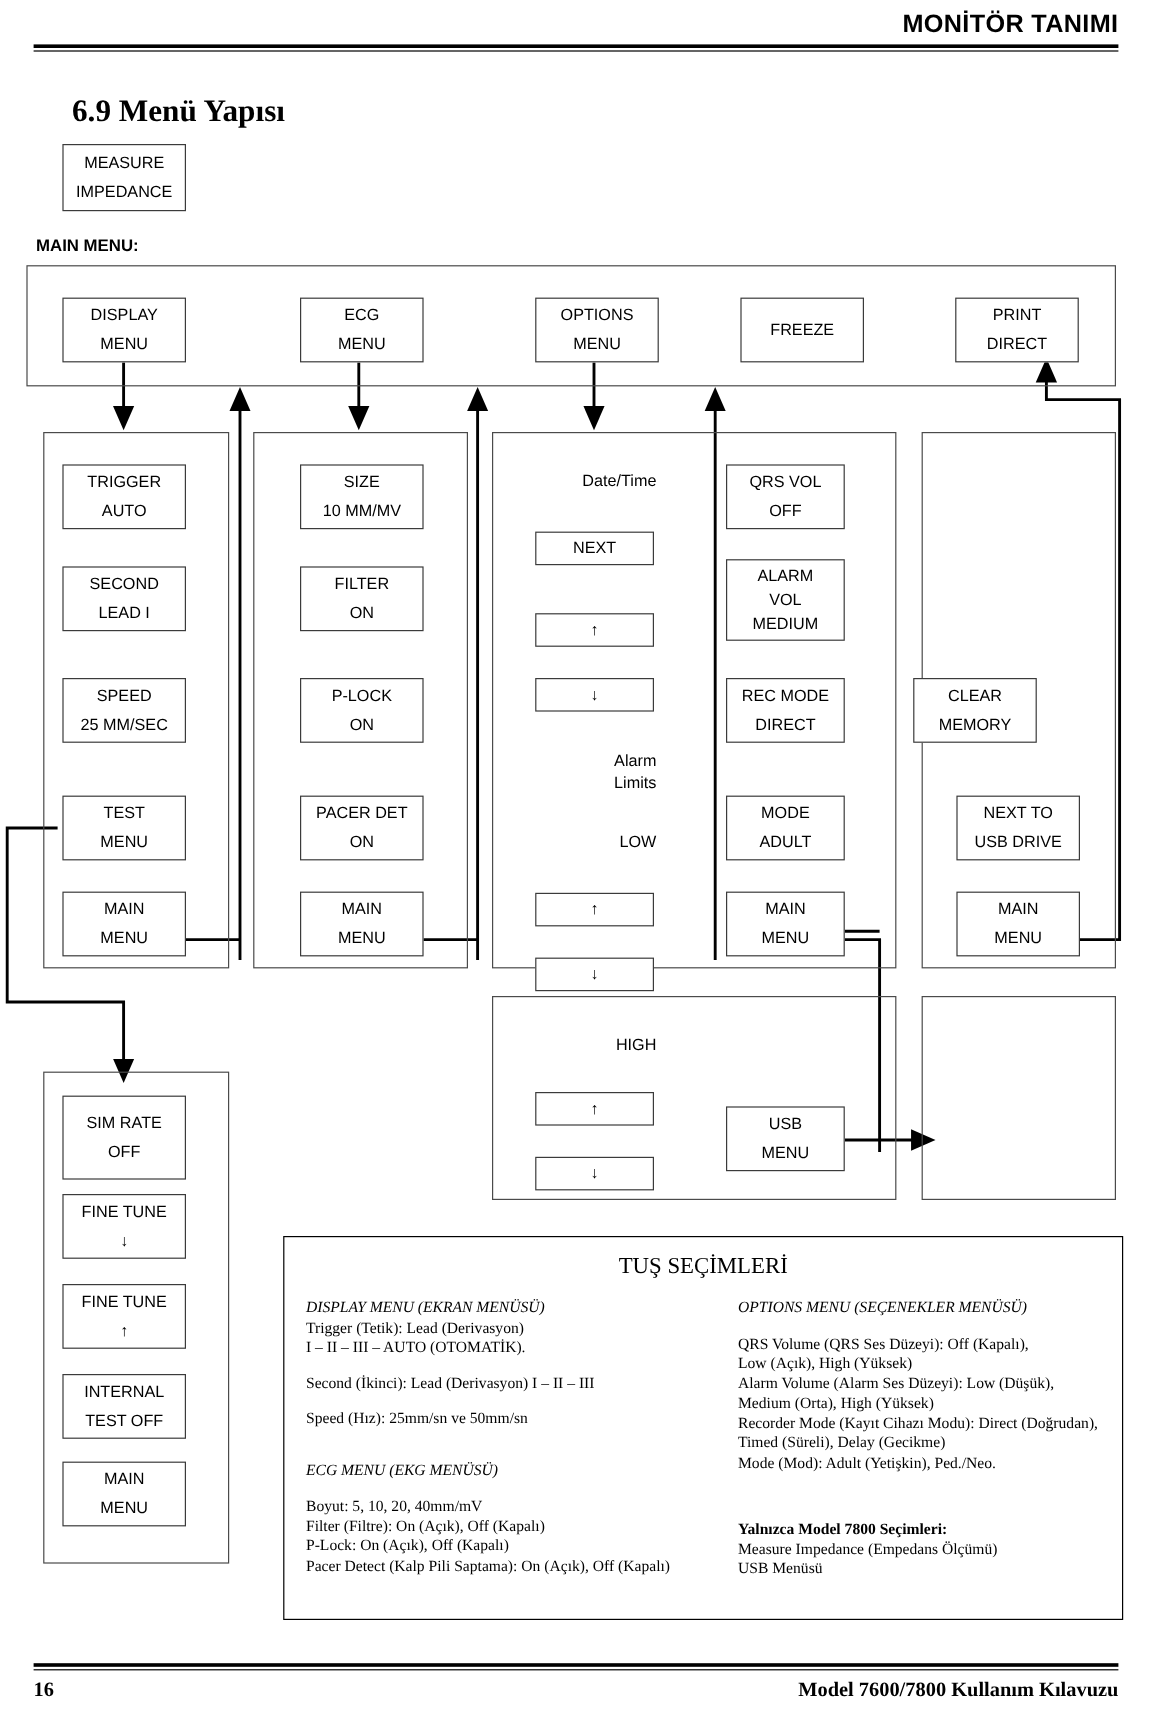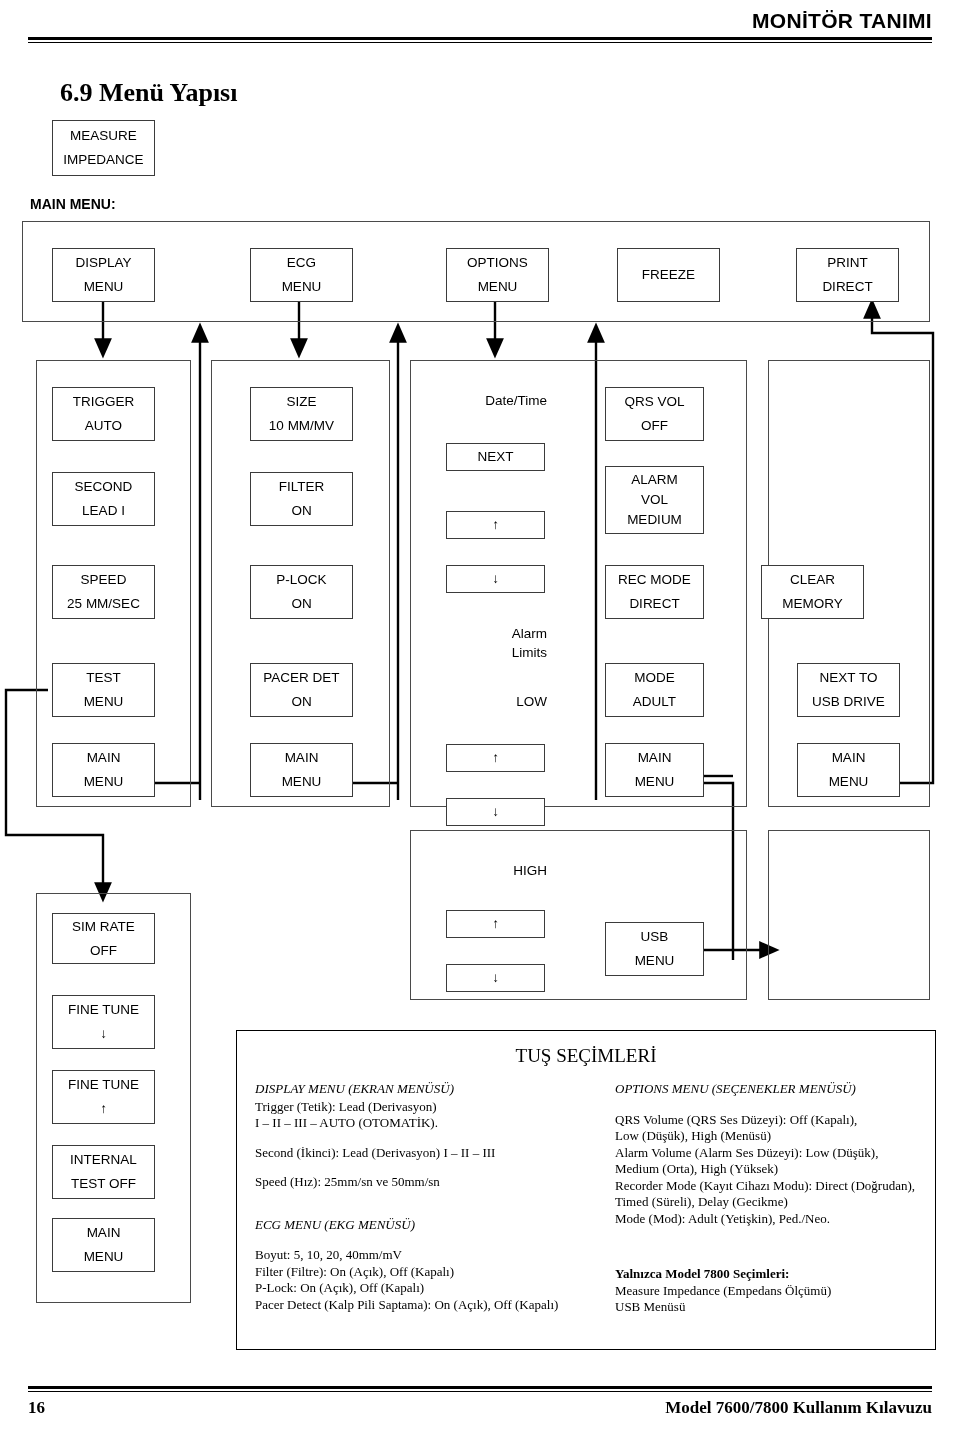--- a/index.html
+++ b/index.html
@@ -369,21 +369,21 @@
 <div class="group" style="left:768px; top:830px; width:162px; height:170px;"></div>
 <div class="node" style="left:605px; top:922px; width:99px; height:54px;">
   <span>USB</span>
   <span class="l2">MENU</span>
 </div>
 
 <div class="group" style="left:410px; top:830px; width:337px; height:170px;"></div>
 
 <div class="group" style="left:36px; top:893px; width:155px; height:410px;"></div>
 
-<div class="node" style="left:52px; top:913px; width:103px; height:51px;">
+<div class="node" style="left:52px; top:913px; width:103px; height:70px;">
   <span>SIM RATE</span>
   <span class="l2">OFF</span>
 </div>
 <div class="node" style="left:52px; top:995px; width:103px; height:54px;">
   <span>FINE TUNE</span>
   <span class="l2">↓</span>
 </div>
 <div class="node" style="left:52px; top:1070px; width:103px; height:54px;">
   <span>FINE TUNE</span>
   <span class="l2">↑</span>
@@ -415,21 +415,21 @@
     <p>Boyut: 5, 10, 20, 40mm/mV</p>
     <p>Filter (Filtre): On (Açık), Off (Kapalı)</p>
     <p>P-Lock: On (Açık), Off (Kapalı)</p>
     <p>Pacer Detect (Kalp Pili Saptama): On (Açık), Off (Kapalı)</p>
   </div>
 
   <div class="keys-col right">
     <p class="grp-title">OPTIONS MENU (SEÇENEKLER MENÜSÜ)</p>
     <div class="gap"></div>
     <p>QRS Volume (QRS Ses Düzeyi): Off (Kapalı),</p>
-    <p>Low (Düşük), High (Menüsü)</p>
+    <p>Low (Açık), High (Yüksek)</p>
     <p>Alarm Volume (Alarm Ses Düzeyi): Low (Düşük),</p>
     <p>Medium (Orta), High (Yüksek)</p>
     <p>Recorder Mode (Kayıt Cihazı Modu): Direct (Doğrudan),</p>
     <p>Timed (Süreli), Delay (Gecikme)</p>
     <p>Mode (Mod): Adult (Yetişkin), Ped./Neo.</p>
     <div class="gap"></div>
     <div class="gap"></div>
     <div class="gap"></div>
     <p class="bold">Yalnızca Model 7800 Seçimleri:</p>
     <p>Measure Impedance (Empedans Ölçümü)</p>

